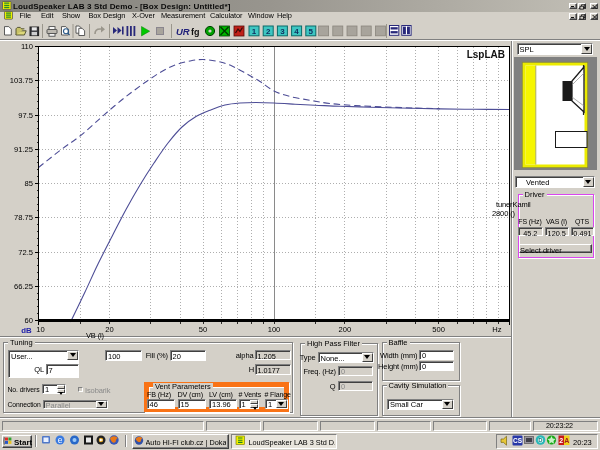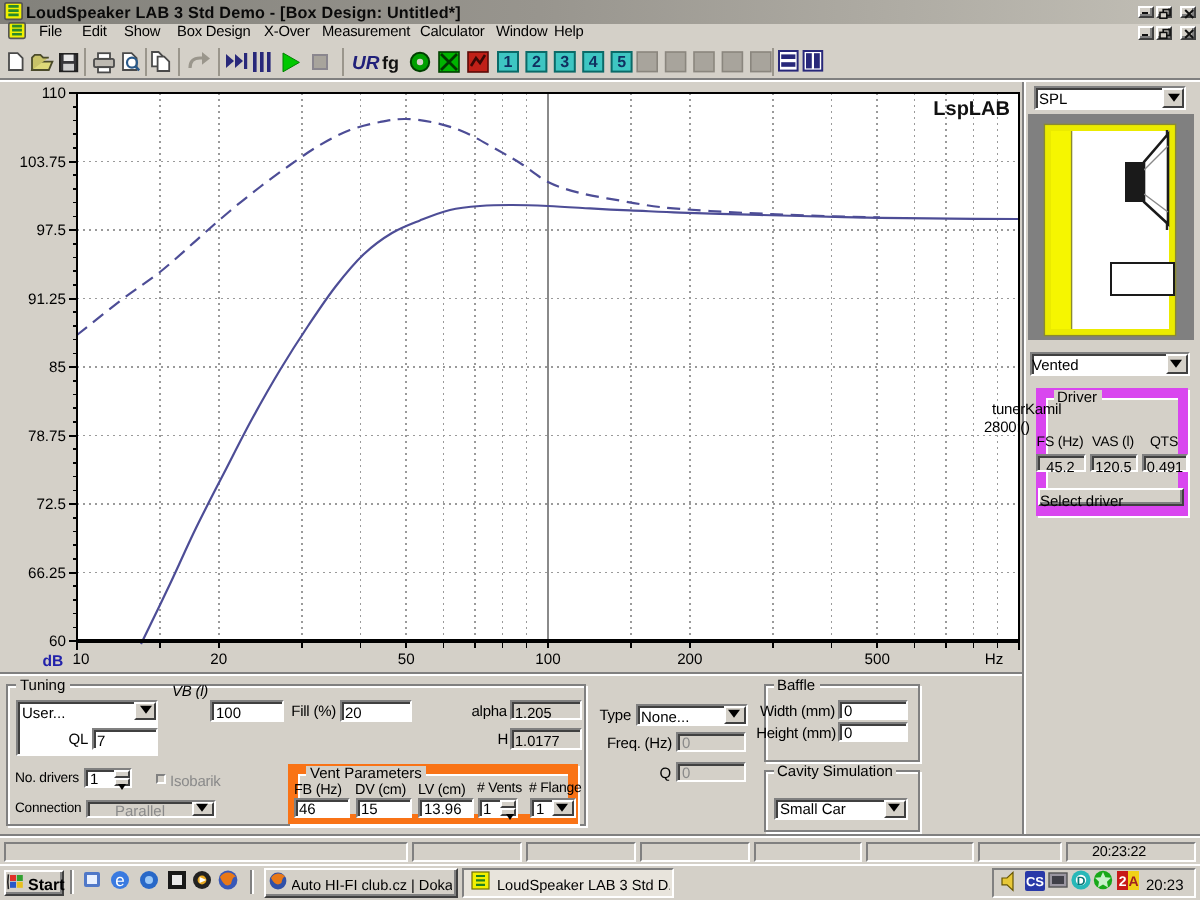--- a/index.html
+++ b/index.html
@@ -263,26 +263,26 @@
 <rect x="11.5" y="8.5" width="10" height="99" fill="#f6f600"></rect>
 <line x1="21.8" y1="8.5" x2="21.8" y2="107.5" stroke="#8a8a30" stroke-width="0.7"></line>
 <line x1="69.5" y1="8" x2="69.5" y2="24" stroke="#222" stroke-width="1.2"></line>
 <line x1="69.5" y1="42" x2="69.5" y2="58" stroke="#222" stroke-width="1.2"></line>
 <path d="M70,10 L58,24 L58,44 L70,55 Z" fill="#fff" stroke="#1a1a1a" stroke-width="1.3"></path>
 <path d="M70,16 L58,28 M70,49 L58,40" stroke="#888" stroke-width="0.7"></path>
 <rect x="48.5" y="24" width="9.5" height="20" fill="#1a1a1a"></rect>
 <rect x="41.5" y="74.5" width="31.5" height="16" fill="#fff" stroke="#1a1a1a" stroke-width="1"></rect>
 </svg>
 <div style="position:absolute;left:515px;top:176px;width:79.5px;height:11.5px;background:#fff;border:1px solid;border-color:#808080 #fff #fff #808080;box-shadow:inset 1px 1px 0 #404040;">
-      <div style="position:absolute;left:0;top:1.0px;font-size:7.5px;line-height:9px;color:#000;white-space:nowrap;">Vented</div>
+      <div style="position:absolute;left:10px;top:1.0px;font-size:7.5px;line-height:9px;color:#000;white-space:nowrap;">Vented</div>
       <div style="position:absolute;right:0px;top:0px;width:11px;height:9.5px;background:#d4d0c8;border:1px solid;border-color:#fff #404040 #404040 #fff;">
         <div style="position:absolute;left:50%;top:50%;transform:translate(-50%,-30%);width:0;height:0;border:3px solid transparent;border-top:4px solid #000;"></div>
       </div>
     </div>
-<div style="position:absolute;left:517.5px;top:194px;width:76px;height:63.5px;border:5px solid #d946ef;box-shadow:inset 1px 1px 0 #fff, 1px 1px 0 #fff;">
+<div style="position:absolute;left:517.5px;top:194px;width:76px;height:63.5px;border:1px solid #d946ef;box-shadow:inset 1px 1px 0 #fff, 1px 1px 0 #fff;">
       <div style="position:absolute;left:4px;top:-4px;background:#d4d0c8;padding:0 2px;font-size:7.5px;line-height:7.5px;">Driver</div>
     </div>
 <div style="position:absolute;left:496px;top:201px;font-size:7.5px;line-height:8.5px;color:#000;white-space:nowrap;letter-spacing:-0.12px;">tunerKamil</div>
 <div style="position:absolute;left:492px;top:209.5px;font-size:7.5px;line-height:8.5px;color:#000;white-space:nowrap;letter-spacing:-0.12px;text-align:center;">2800:()</div>
 <div style="position:absolute;left:518px;top:218px;width:24px;text-align:center;font-size:7px;white-space:nowrap;letter-spacing:-0.1px;">FS (Hz)</div>
 <div style="position:absolute;left:544.5px;top:218px;width:24px;text-align:center;font-size:7px;white-space:nowrap;letter-spacing:-0.1px;">VAS (l)</div>
 <div style="position:absolute;left:570px;top:218px;width:24px;text-align:center;font-size:7px;white-space:nowrap;letter-spacing:-0.1px;">QTS</div>
 <div style="position:absolute;left:518px;top:227px;width:24.5px;height:9px;background:#d4d0c8;border:1px solid;border-color:#808080 #fff #fff #808080;box-shadow:inset 1px 1px 0 #404040;">
       <div style="position:absolute;width:100%;text-align:center;top:0.5px;font-size:7.3px;">45.2</div>
     </div>
@@ -301,21 +301,21 @@
 
 <div style="position:absolute;left:3px;top:341.5px;width:290px;height:71px;border:1px solid #808080;box-shadow:inset 1px 1px 0 #fff, 1px 1px 0 #fff;">
       <div style="position:absolute;left:4px;top:-4px;background:#d4d0c8;padding:0 2px;font-size:7.5px;line-height:7.5px;">Tuning</div>
     </div>
 <div style="position:absolute;left:8px;top:349.5px;width:71px;height:28px;background:#fff;border:1px solid;border-color:#808080 #fff #fff #808080;box-shadow:inset 1px 1px 0 #404040;">
       <div style="position:absolute;left:2px;top:1.0px;font-size:7.5px;line-height:9px;color:#000;white-space:nowrap;">User...</div>
       <div style="position:absolute;right:0px;top:0px;width:11px;height:9.5px;background:#d4d0c8;border:1px solid;border-color:#fff #404040 #404040 #fff;">
         <div style="position:absolute;left:50%;top:50%;transform:translate(-50%,-30%);width:0;height:0;border:3px solid transparent;border-top:4px solid #000;"></div>
       </div>
     </div>
-<div style="position:absolute;right:496px;top:342px;font-size:7.5px;line-height:8.5px;color:#000;white-space:nowrap;letter-spacing:-0.12px;font-style:italic;">VB (l)</div>
+<div style="position:absolute;right:496px;top:332px;font-size:7.5px;line-height:8.5px;color:#000;white-space:nowrap;letter-spacing:-0.12px;">VB (l)</div>
 <div style="position:absolute;left:105px;top:349.5px;width:36.5px;height:11px;background:#fff;border:1px solid;border-color:#808080 #fff #fff #808080;box-shadow:inset 1px 1px 0 #404040;">
       <div style="position:absolute;left:2px;top:1px;font-size:7.5px;line-height:9px;color:#000;">100</div>
     </div>
 <div style="position:absolute;right:432px;top:352px;font-size:7.5px;line-height:8.5px;color:#000;white-space:nowrap;letter-spacing:-0.12px;">Fill (%)</div>
 <div style="position:absolute;left:169.5px;top:349.5px;width:36px;height:11px;background:#fff;border:1px solid;border-color:#808080 #fff #fff #808080;box-shadow:inset 1px 1px 0 #404040;">
       <div style="position:absolute;left:2px;top:1px;font-size:7.5px;line-height:9px;color:#000;">20</div>
     </div>
 <div style="position:absolute;right:346.5px;top:352px;font-size:7.5px;line-height:8.5px;color:#000;white-space:nowrap;letter-spacing:-0.12px;">alpha</div>
 <div style="position:absolute;left:254.5px;top:349.5px;width:36px;height:10.5px;background:#d4d0c8;border:1px solid;border-color:#808080 #fff #fff #808080;box-shadow:inset 1px 1px 0 #404040;">
       <div style="position:absolute;left:2px;top:1px;font-size:7.3px;">1.205</div>
@@ -335,21 +335,21 @@
         <div style="position:absolute;left:1.5px;top:1px;width:0;height:0;border:2px solid transparent;border-bottom:3px solid #000;"></div>
       </div>
       <div style="position:absolute;right:0;bottom:0;width:8px;height:4.0px;background:#d4d0c8;border:1px solid;border-color:#fff #404040 #404040 #fff;">
         <div style="position:absolute;left:1.5px;top:2px;width:0;height:0;border:2px solid transparent;border-top:3px solid #000;"></div>
       </div>
     </div>
 <div style="position:absolute;left:77.5px;top:386.5px;width:5.5px;height:5.5px;background:#d4d0c8;border:1px solid;border-color:#808080 #fff #fff #808080;"></div>
 <div style="position:absolute;left:85px;top:386.5px;font-size:7.5px;line-height:8.5px;color:#8a8a8a;white-space:nowrap;letter-spacing:-0.12px;">Isobarik</div>
 <div style="position:absolute;left:7.5px;top:401px;font-size:6.8px;line-height:7.8px;color:#000;white-space:nowrap;letter-spacing:-0.12px;">Connection</div>
 <div style="position:absolute;left:42.5px;top:399.5px;width:65px;height:9.5px;background:#d4d0c8;border:1px solid;border-color:#808080 #fff #fff #808080;box-shadow:inset 1px 1px 0 #404040;">
-      <div style="position:absolute;left:2px;top:0.0px;font-size:7.5px;line-height:9px;color:#8a8a8a;white-space:nowrap;padding-left:12px;">Parallel</div>
+      <div style="position:absolute;left:2px;top:0.0px;font-size:7.5px;line-height:9px;color:#8a8a8a;white-space:nowrap;">Parallel</div>
       <div style="position:absolute;right:0px;top:0px;width:11px;height:7.5px;background:#d4d0c8;border:1px solid;border-color:#fff #404040 #404040 #fff;">
         <div style="position:absolute;left:50%;top:50%;transform:translate(-50%,-30%);width:0;height:0;border:3px solid transparent;border-top:4px solid #000;"></div>
       </div>
     </div>
 
 <div style="position:absolute;left:144px;top:382px;width:145px;height:30px;border:5px solid #f97316;box-shadow:inset 1px 1px 0 #fff, 1px 1px 0 #fff;">
       <div style="position:absolute;left:4px;top:-4px;background:#d4d0c8;padding:0 2px;font-size:7.5px;line-height:7.5px;">Vent Parameters</div>
     </div>
 <div style="position:absolute;left:147px;top:390.5px;font-size:7.2px;line-height:8.2px;color:#000;white-space:nowrap;letter-spacing:-0.12px;">FB (Hz)</div>
 <div style="position:absolute;left:177.5px;top:390.5px;font-size:7.2px;line-height:8.2px;color:#000;white-space:nowrap;letter-spacing:-0.12px;">DV (cm)</div>
@@ -374,20 +374,23 @@
         <div style="position:absolute;left:1.5px;top:2px;width:0;height:0;border:2px solid transparent;border-top:3px solid #000;"></div>
       </div>
     </div>
 <div style="position:absolute;left:265px;top:398.5px;width:22.5px;height:10px;background:#fff;border:1px solid;border-color:#808080 #fff #fff #808080;box-shadow:inset 1px 1px 0 #404040;">
       <div style="position:absolute;left:2px;top:0px;font-size:7.5px;line-height:9px;color:#000;white-space:nowrap;">1</div>
       <div style="position:absolute;right:0px;top:0px;width:11px;height:8px;background:#d4d0c8;border:1px solid;border-color:#fff #404040 #404040 #fff;">
         <div style="position:absolute;left:50%;top:50%;transform:translate(-50%,-30%);width:0;height:0;border:3px solid transparent;border-top:4px solid #000;"></div>
       </div>
     </div>
 
+<div style="position:absolute;left:300px;top:342.5px;width:77.5px;height:73px;border:1px solid #808080;box-shadow:inset 1px 1px 0 #fff, 1px 1px 0 #fff;">
+      <div style="position:absolute;left:4px;top:-4px;background:#d4d0c8;padding:0 2px;font-size:7.5px;line-height:7.5px;">High Pass Filter</div>
+    </div>
 <div style="position:absolute;right:284.5px;top:354px;font-size:7.5px;line-height:8.5px;color:#000;white-space:nowrap;letter-spacing:-0.12px;">Type</div>
 <div style="position:absolute;left:317.5px;top:351.5px;width:56px;height:11px;background:#fff;border:1px solid;border-color:#808080 #fff #fff #808080;box-shadow:inset 1px 1px 0 #404040;">
       <div style="position:absolute;left:2px;top:1px;font-size:7.5px;line-height:9px;color:#000;white-space:nowrap;">None...</div>
       <div style="position:absolute;right:0px;top:0px;width:11px;height:9px;background:#d4d0c8;border:1px solid;border-color:#fff #404040 #404040 #fff;">
         <div style="position:absolute;left:50%;top:50%;transform:translate(-50%,-30%);width:0;height:0;border:3px solid transparent;border-top:4px solid #000;"></div>
       </div>
     </div>
 <div style="position:absolute;right:264px;top:368px;font-size:7.5px;line-height:8.5px;color:#000;white-space:nowrap;letter-spacing:-0.12px;">Freq. (Hz)</div>
 <div style="position:absolute;left:338px;top:365.5px;width:34.5px;height:10px;background:#d4d0c8;border:1px solid;border-color:#808080 #fff #fff #808080;box-shadow:inset 1px 1px 0 #404040;">
       <div style="position:absolute;left:2px;top:0px;font-size:7.5px;line-height:9px;color:#8a8a8a;">0</div>

